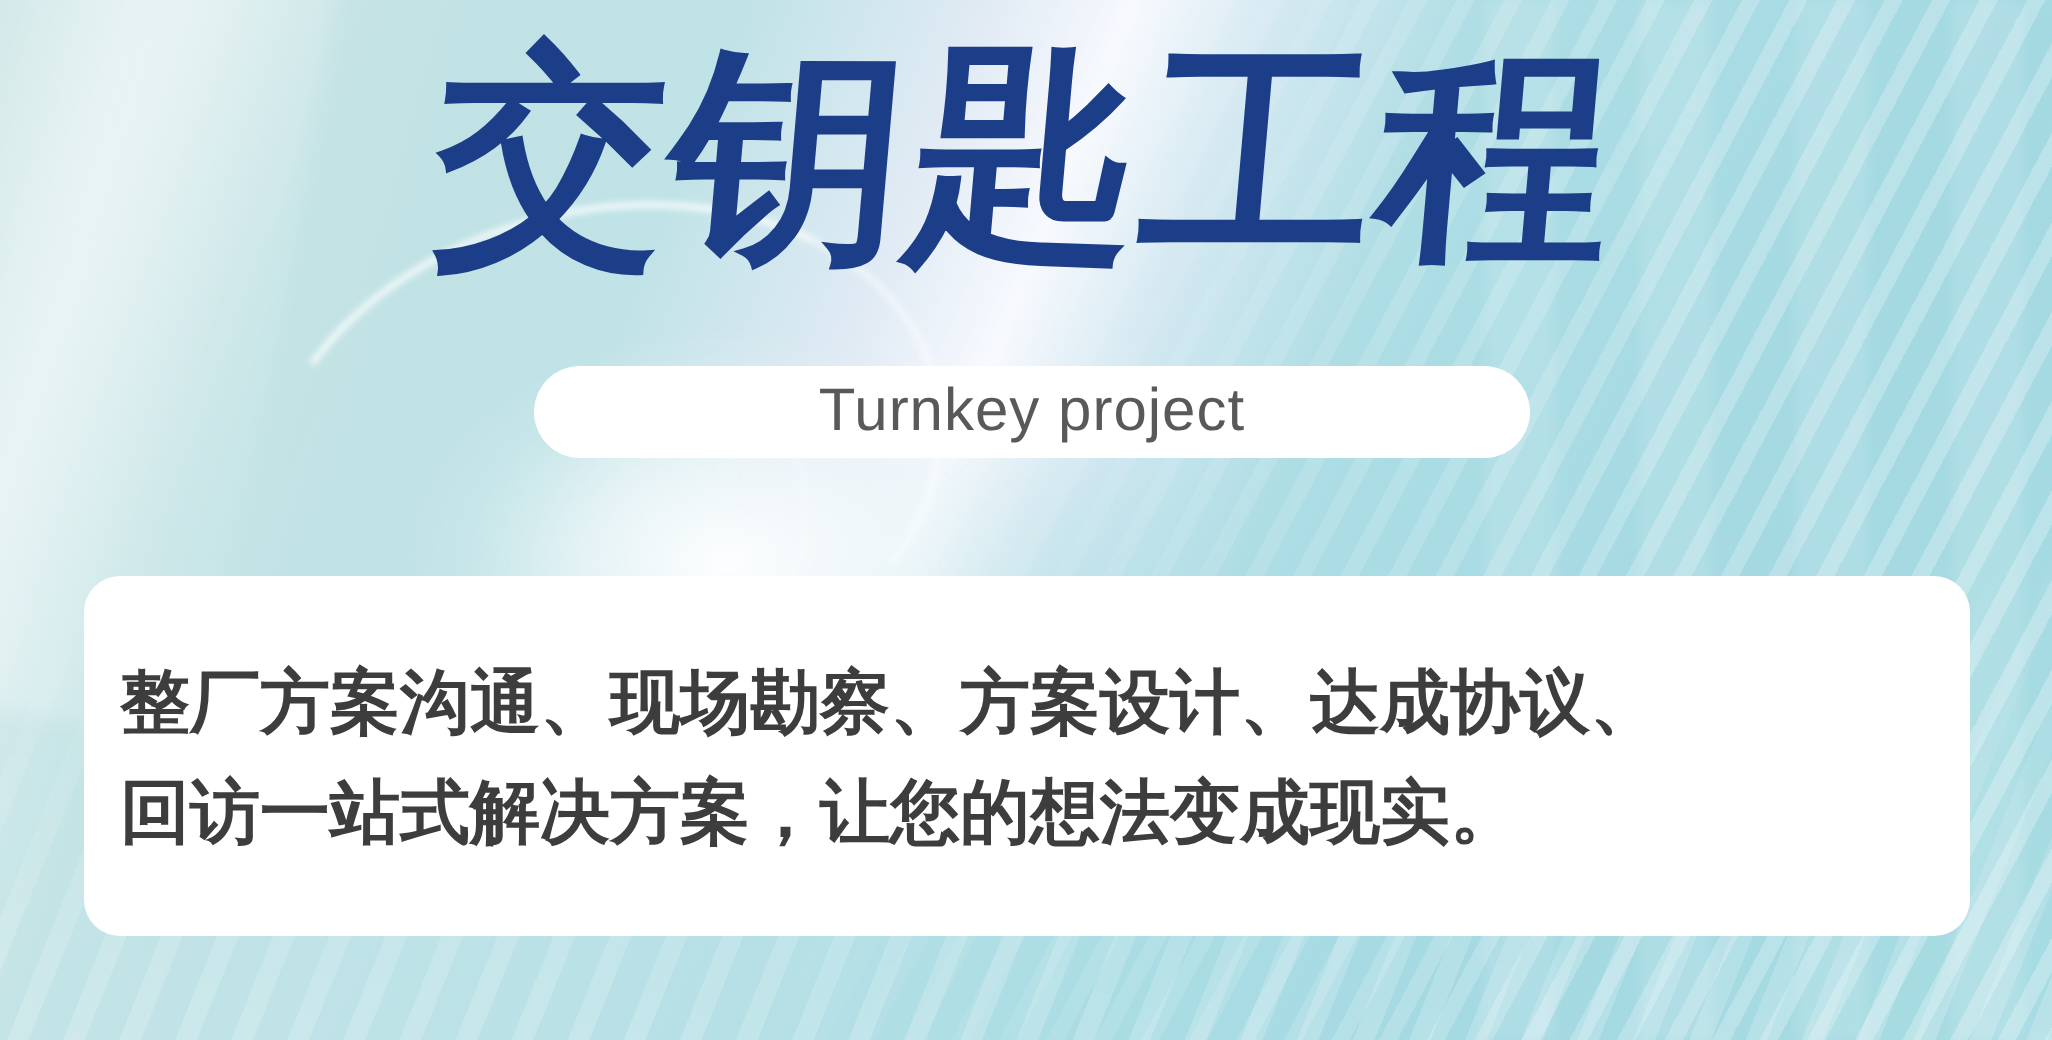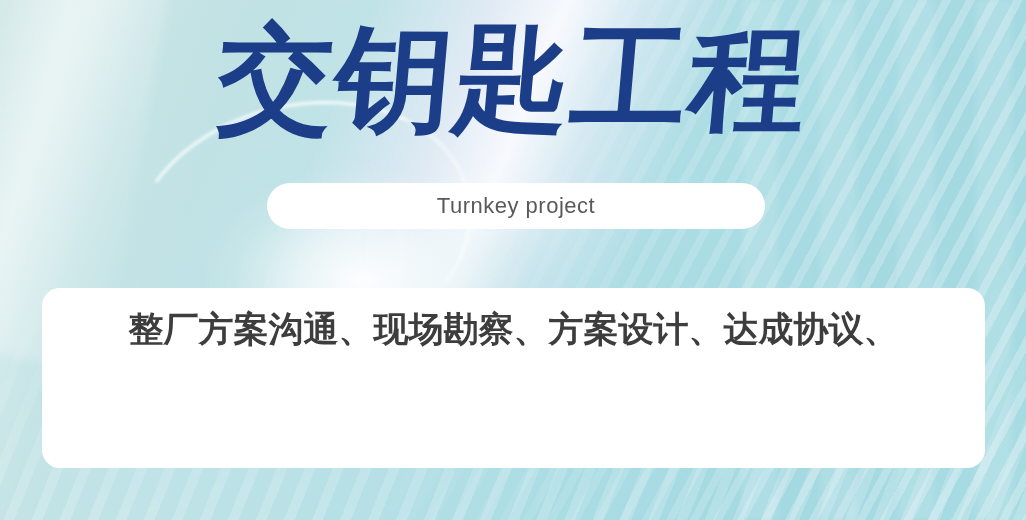--- a/index.html
+++ b/index.html
@@ -150,40 +150,40 @@
     top: 183px;
     width: 498px;
     height: 46px;
     background: #ffffff;
     border-radius: 23px;
     display: flex;
     align-items: center;
     justify-content: center;
   }
   .subtitle-text {
-    font-size: 22px;
+    font-size: 30px;
     color: #595959;
     letter-spacing: 0.5px;
     font-family: "Liberation Sans", "DejaVu Sans", sans-serif;
     font-weight: 400;
     white-space: nowrap;
   }
 
   .body-card {
     position: absolute;
     left: 42px;
     top: 288px;
     width: 943px;
     height: 180px;
     background: #ffffff;
     border-radius: 18px;
     box-sizing: border-box;
     padding: 14px 18px 10px 18px;
     display: flex;
-    flex-direction: row;
+    flex-direction: column;
     justify-content: center;
   }
   .body-line {
     font-size: 35px;
     line-height: 55px;
     font-weight: 700;
     color: #3d3d3d;
     letter-spacing: 0px;
     white-space: nowrap;
     font-family: "DejaVu Sans", "Liberation Sans", sans-serif;
@@ -205,15 +205,16 @@
   <div class="bg-arc2"></div>
 
   <div class="headline">交钥匙工程</div>
 
   <div class="subtitle-pill">
     <span class="subtitle-text">Turnkey project</span>
   </div>
 
   <div class="body-card">
     <div class="body-line">整厂方案沟通、现场勘察、方案设计、达成协议、</div>
+    <div class="body-line">回访一站式解决方案，让您的想法变成现实。</div>
   </div>
 
 </div>
 
 </body></html>

